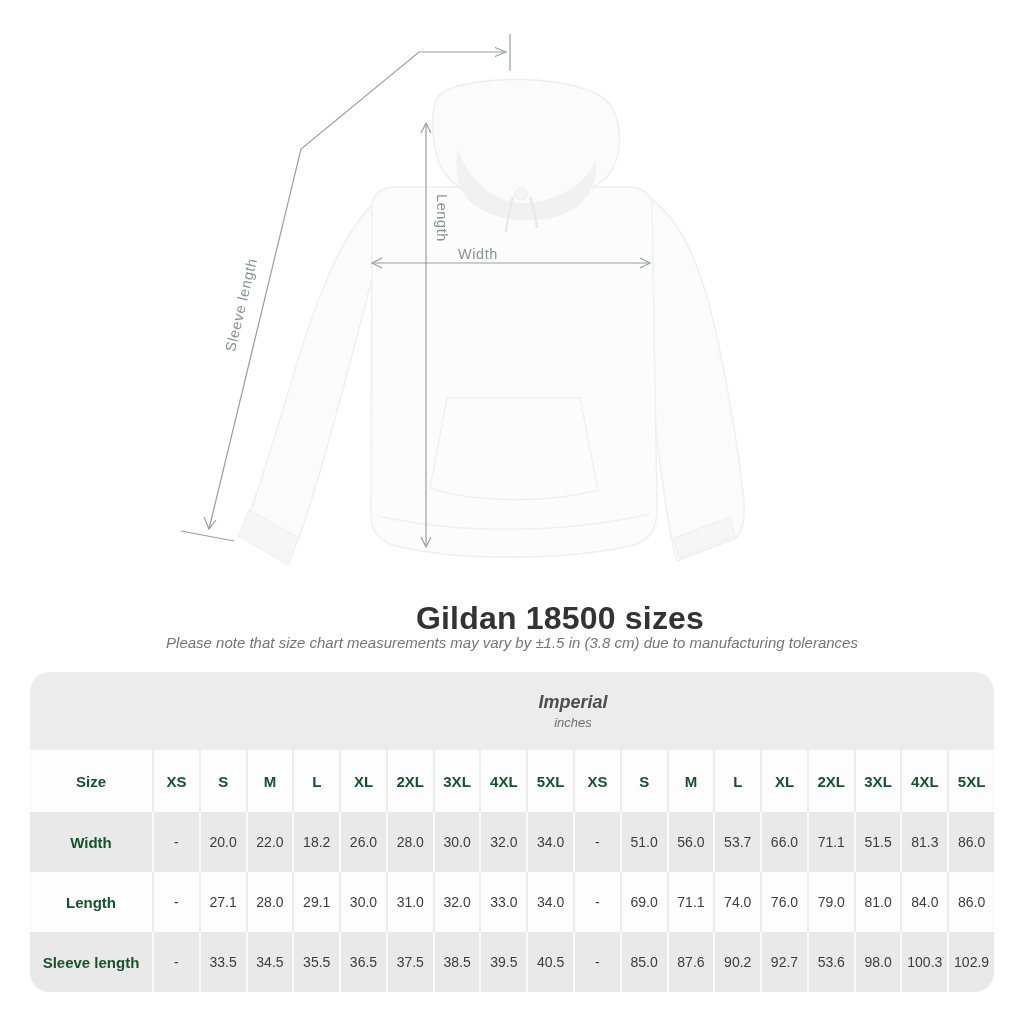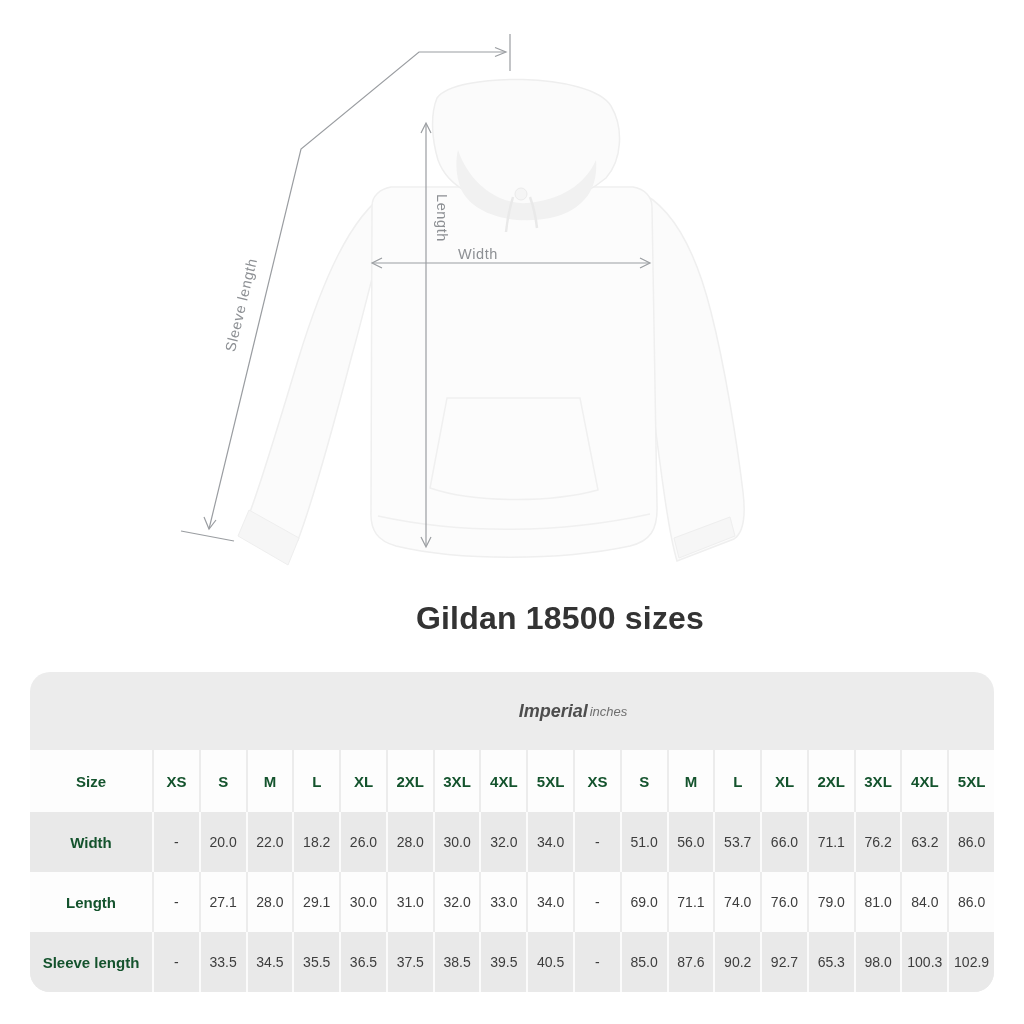--- a/index.html
+++ b/index.html
@@ -13,21 +13,21 @@
   .title{position:absolute;left:0;top:600px;width:1024px;text-align:center;
     font-size:32px;font-weight:bold;color:#333;letter-spacing:.2px;padding-left:48px;}
   .subtitle{position:absolute;left:0;top:634px;width:1024px;text-align:center;
     font-size:15px;font-style:italic;color:#757575;}
 
   
   .tableWrap{position:absolute;left:30px;top:672px;width:964px;height:320px;
     background:#ececec;border-radius:20px;overflow:hidden;}
   .groupRow{display:flex;height:78px;}
   .groupRow .spacer{width:122px;}
-  .groupRow .group{flex:1;display:flex;flex-direction:row;align-items:center;justify-content:center;gap:2px;}
+  .groupRow .group{flex:1;display:flex;flex-direction:column;align-items:center;justify-content:center;gap:2px;}
   .groupRow .gLabel{font-size:18px;font-weight:bold;font-style:italic;color:#4d4d4d;}
   .groupRow .gSub{font-size:13px;font-style:italic;color:#6f6f6f;}
 
   .grid{display:grid;grid-template-columns:122px repeat(18,1fr);
     grid-auto-rows:auto;width:964px;}
   .cell{display:flex;align-items:center;justify-content:center;
     font-size:14px;color:#3d3d3d;height:60px;}
   .cell.hrow{height:62px;}
   .cell.bold{font-weight:bold;font-size:15px;color:#14532d;}
   .cell.r-white{background:#fdfdfd;}
@@ -96,20 +96,21 @@
       </g>
     </g>
     <g fill="#8d9094" font-size="14.5" font-family="Liberation Sans, sans-serif" letter-spacing="0.6">
       <text x="246" y="306" text-anchor="middle" transform="rotate(-76.5 246 306)">Sleeve length</text>
       <text x="437" y="218" text-anchor="middle" transform="rotate(90 437 218)">Length</text>
       <text x="478" y="259" text-anchor="middle">Width</text>
     </g>
   </svg>
 
   <div class="title">Gildan 18500 sizes</div>
+  <div class="subtitle">Please note that size chart measurements may vary by ±1.5 in (3.8 cm) due to manufacturing tolerances</div>
 
   <div class="tableWrap">
     <div class="groupRow">
       <div class="spacer"></div>
       <div class="group">
         <div class="gLabel">Imperial</div>
         <div class="gSub">inches</div>
       </div>
     </div>
     <div class="grid" id="size-grid">
@@ -141,22 +142,22 @@
         <div class="cell r-gray sep">28.0</div>
         <div class="cell r-gray sep">30.0</div>
         <div class="cell r-gray sep">32.0</div>
         <div class="cell r-gray sep">34.0</div>
         <div class="cell r-gray sep">-</div>
         <div class="cell r-gray sep">51.0</div>
         <div class="cell r-gray sep">56.0</div>
         <div class="cell r-gray sep">53.7</div>
         <div class="cell r-gray sep">66.0</div>
         <div class="cell r-gray sep">71.1</div>
-        <div class="cell r-gray sep">76.2</div>
-        <div class="cell r-gray sep">63.2</div>
+        <div class="cell r-gray sep">51.5</div>
+        <div class="cell r-gray sep">81.3</div>
         <div class="cell r-gray sep">86.0</div>
         <div class="cell r-white bold">Length</div>
         <div class="cell r-white sep">-</div>
         <div class="cell r-white sep">27.1</div>
         <div class="cell r-white sep">28.0</div>
         <div class="cell r-white sep">29.1</div>
         <div class="cell r-white sep">30.0</div>
         <div class="cell r-white sep">31.0</div>
         <div class="cell r-white sep">32.0</div>
         <div class="cell r-white sep">33.0</div>
@@ -178,20 +179,20 @@
         <div class="cell r-gray sep">36.5</div>
         <div class="cell r-gray sep">37.5</div>
         <div class="cell r-gray sep">38.5</div>
         <div class="cell r-gray sep">39.5</div>
         <div class="cell r-gray sep">40.5</div>
         <div class="cell r-gray sep">-</div>
         <div class="cell r-gray sep">85.0</div>
         <div class="cell r-gray sep">87.6</div>
         <div class="cell r-gray sep">90.2</div>
         <div class="cell r-gray sep">92.7</div>
-        <div class="cell r-gray sep">65.3</div>
+        <div class="cell r-gray sep">53.6</div>
         <div class="cell r-gray sep">98.0</div>
         <div class="cell r-gray sep">100.3</div>
         <div class="cell r-gray sep">102.9</div>
       </div>
   </div>
 
 </div>
 
 </body></html>

